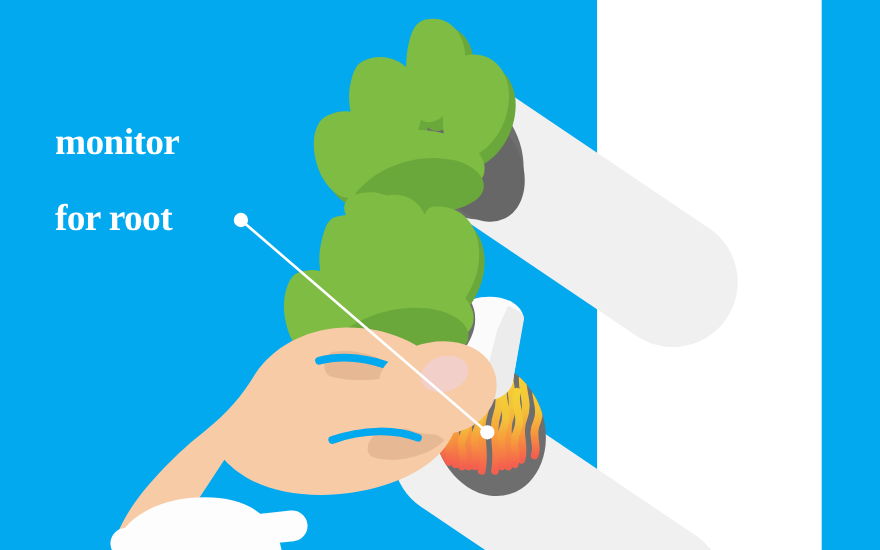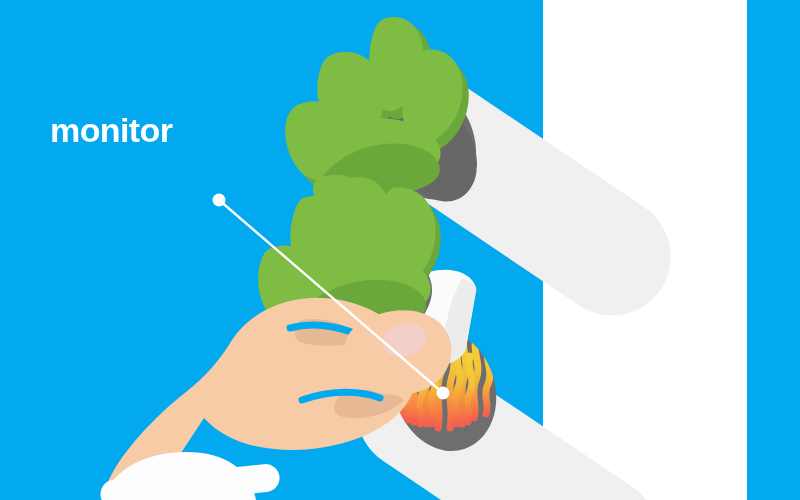--- a/index.html
+++ b/index.html
@@ -22,21 +22,21 @@
     height: 500px;
     display: block;
   }
   
   #headline {
     position: absolute;
     left: 50px;
     top: 78px;
     width: 320px;
     color: #ffffff;
-    font-family: Liberation Sans, sans-serif;
+    font-family: Liberation Serif, serif;
     font-weight: bold;
     font-size: 34px;
     line-height: 1.02;
     letter-spacing: -0.6px;
     text-transform: lowercase;
     white-space: pre-line;
     pointer-events: none;
     user-select: none;
   }
   #headline .ln { display: block; }
@@ -219,15 +219,16 @@
         <line x1="219" y1="200" x2="443" y2="393" stroke="#FFFFFF" stroke-width="2.4" stroke-linecap="round"></line>
         <circle cx="219" cy="200" r="6.5" fill="#FFFFFF"></circle>
         <circle cx="443" cy="393" r="6.5" fill="#FFFFFF"></circle>
       </g>
 
     </g>
   </svg>
 
   <div id="headline">
     <span class="ln">monitor</span>
+    <span class="ln">for root</span>
   </div>
 
 </div>
 
 </body></html>

